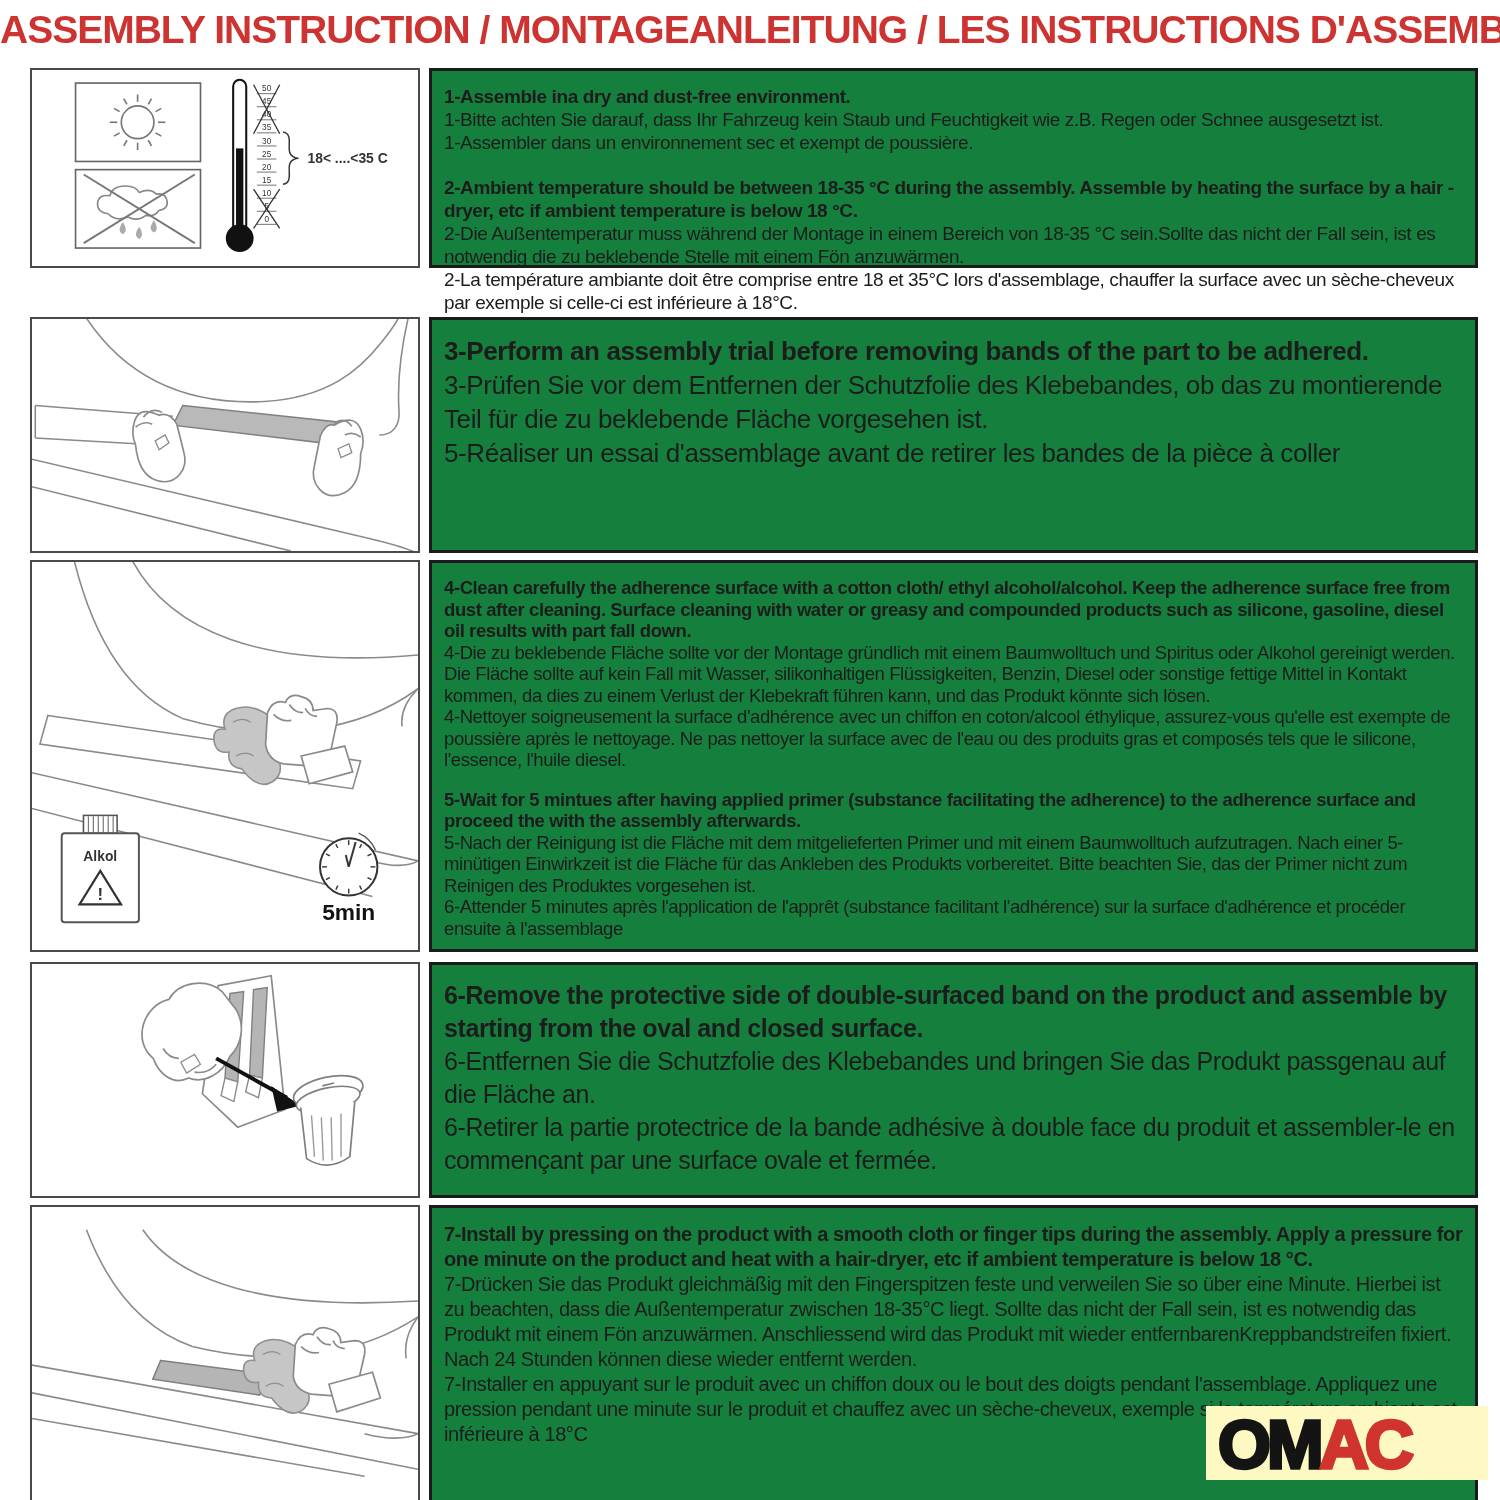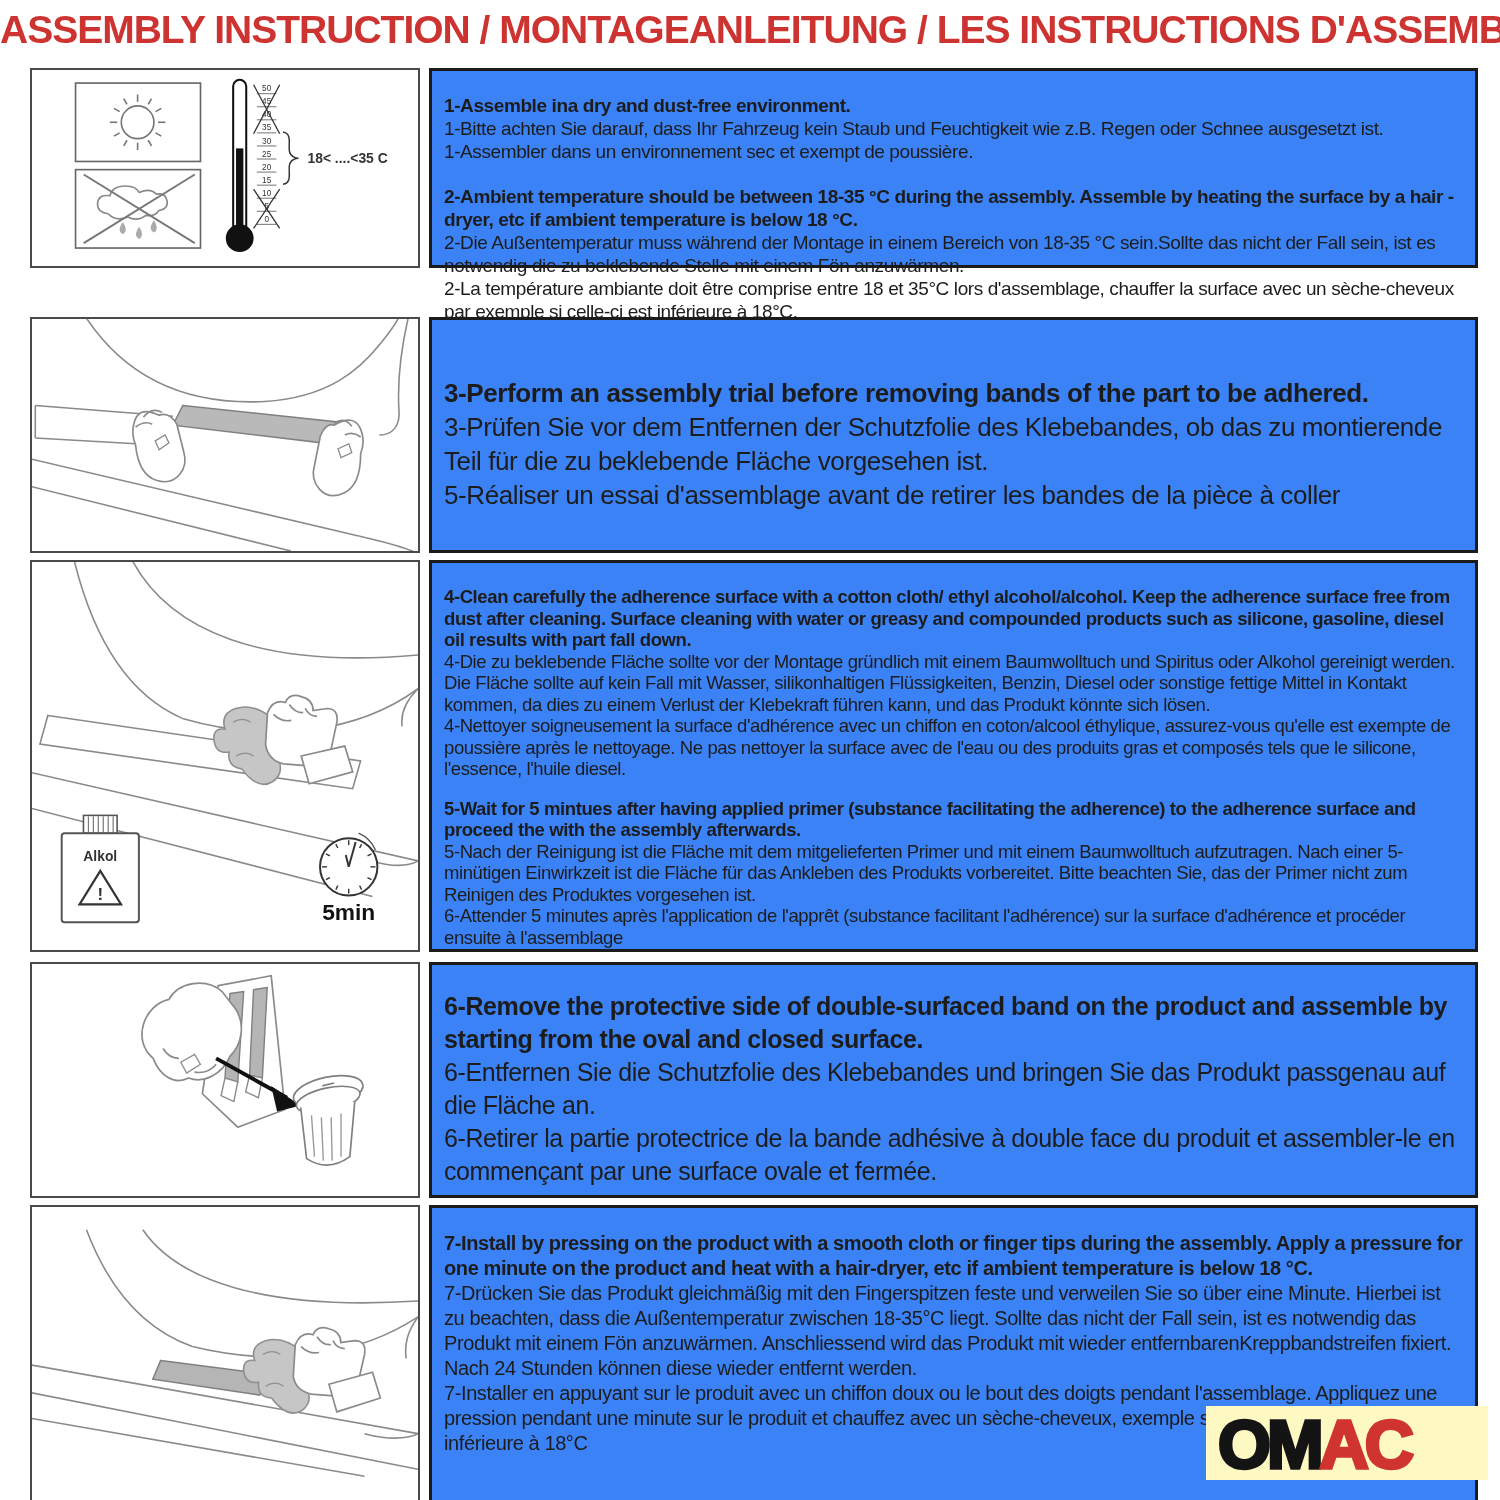--- a/index.html
+++ b/index.html
@@ -16,25 +16,25 @@
   #row2{top:317px;height:236px;}
   #row3{top:560px;height:392px;}
   #row4{top:962px;height:236px;}
   #row5{top:1205px;height:298px;}
   .illus{
     flex:0 0 390px;width:390px;border:2px solid #4a4a4a;background:#fff;
     box-sizing:border-box;overflow:hidden;
   }
   .illus svg{display:block;width:100%;height:100%;}
   .textbox{
-    flex:1;margin-left:9px;border:3px solid #1b1b1b;background:#3b82f6;
-    box-sizing:border-box;padding:23px 12px 6px 12px;letter-spacing:-0.4px;
+    flex:1;margin-left:9px;border:3px solid #1b1b1b;background:#15803d;
+    box-sizing:border-box;padding:14px 12px 6px 12px;letter-spacing:-0.4px;
   }
   .textbox p{margin:0;}
-  .vcenter{display:flex;flex-direction:column;justify-content:center;}
+  .vcenter{display:flex;flex-direction:column;}
   .fs-s{font-size:19px;line-height:23px;}
   .fs-m{font-size:18.5px;line-height:21.5px;}
   .fs-l{font-size:26px;line-height:34px;}
   .fs-l4{font-size:25px;line-height:33px;}
   .fs-5{font-size:20px;line-height:25px;}
   .b{font-weight:bold;}
   .gap{margin-top:22px !important;}
   .gap-s{margin-top:18px !important;}
   .logo{
     position:absolute;right:12px;top:1406px;width:270px;height:74px;

